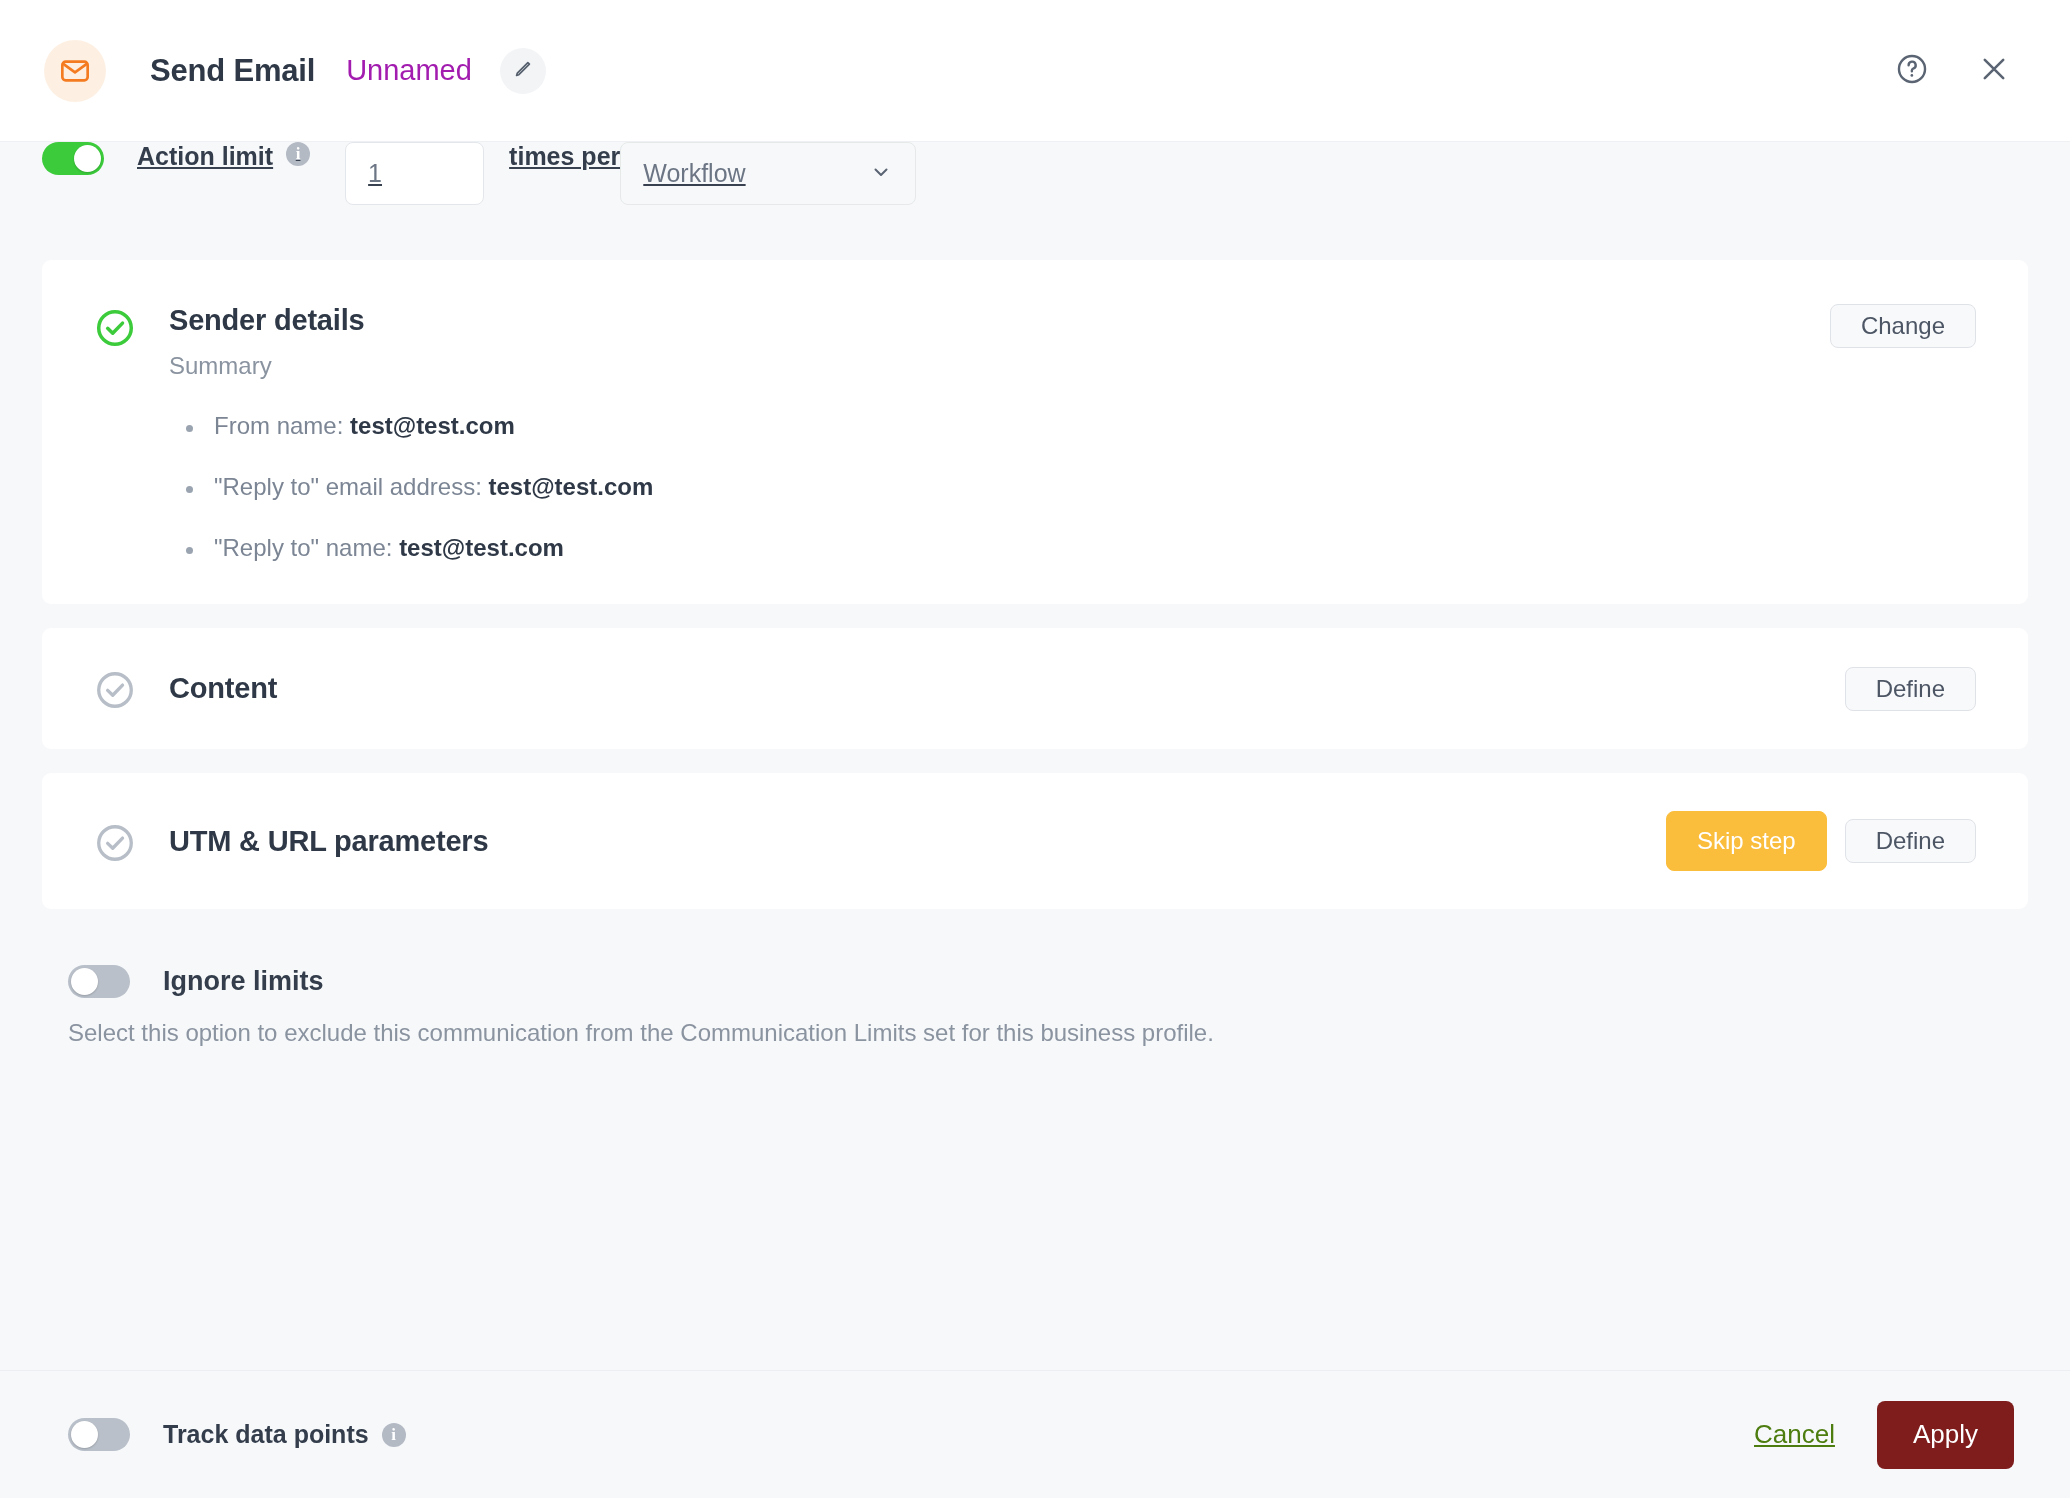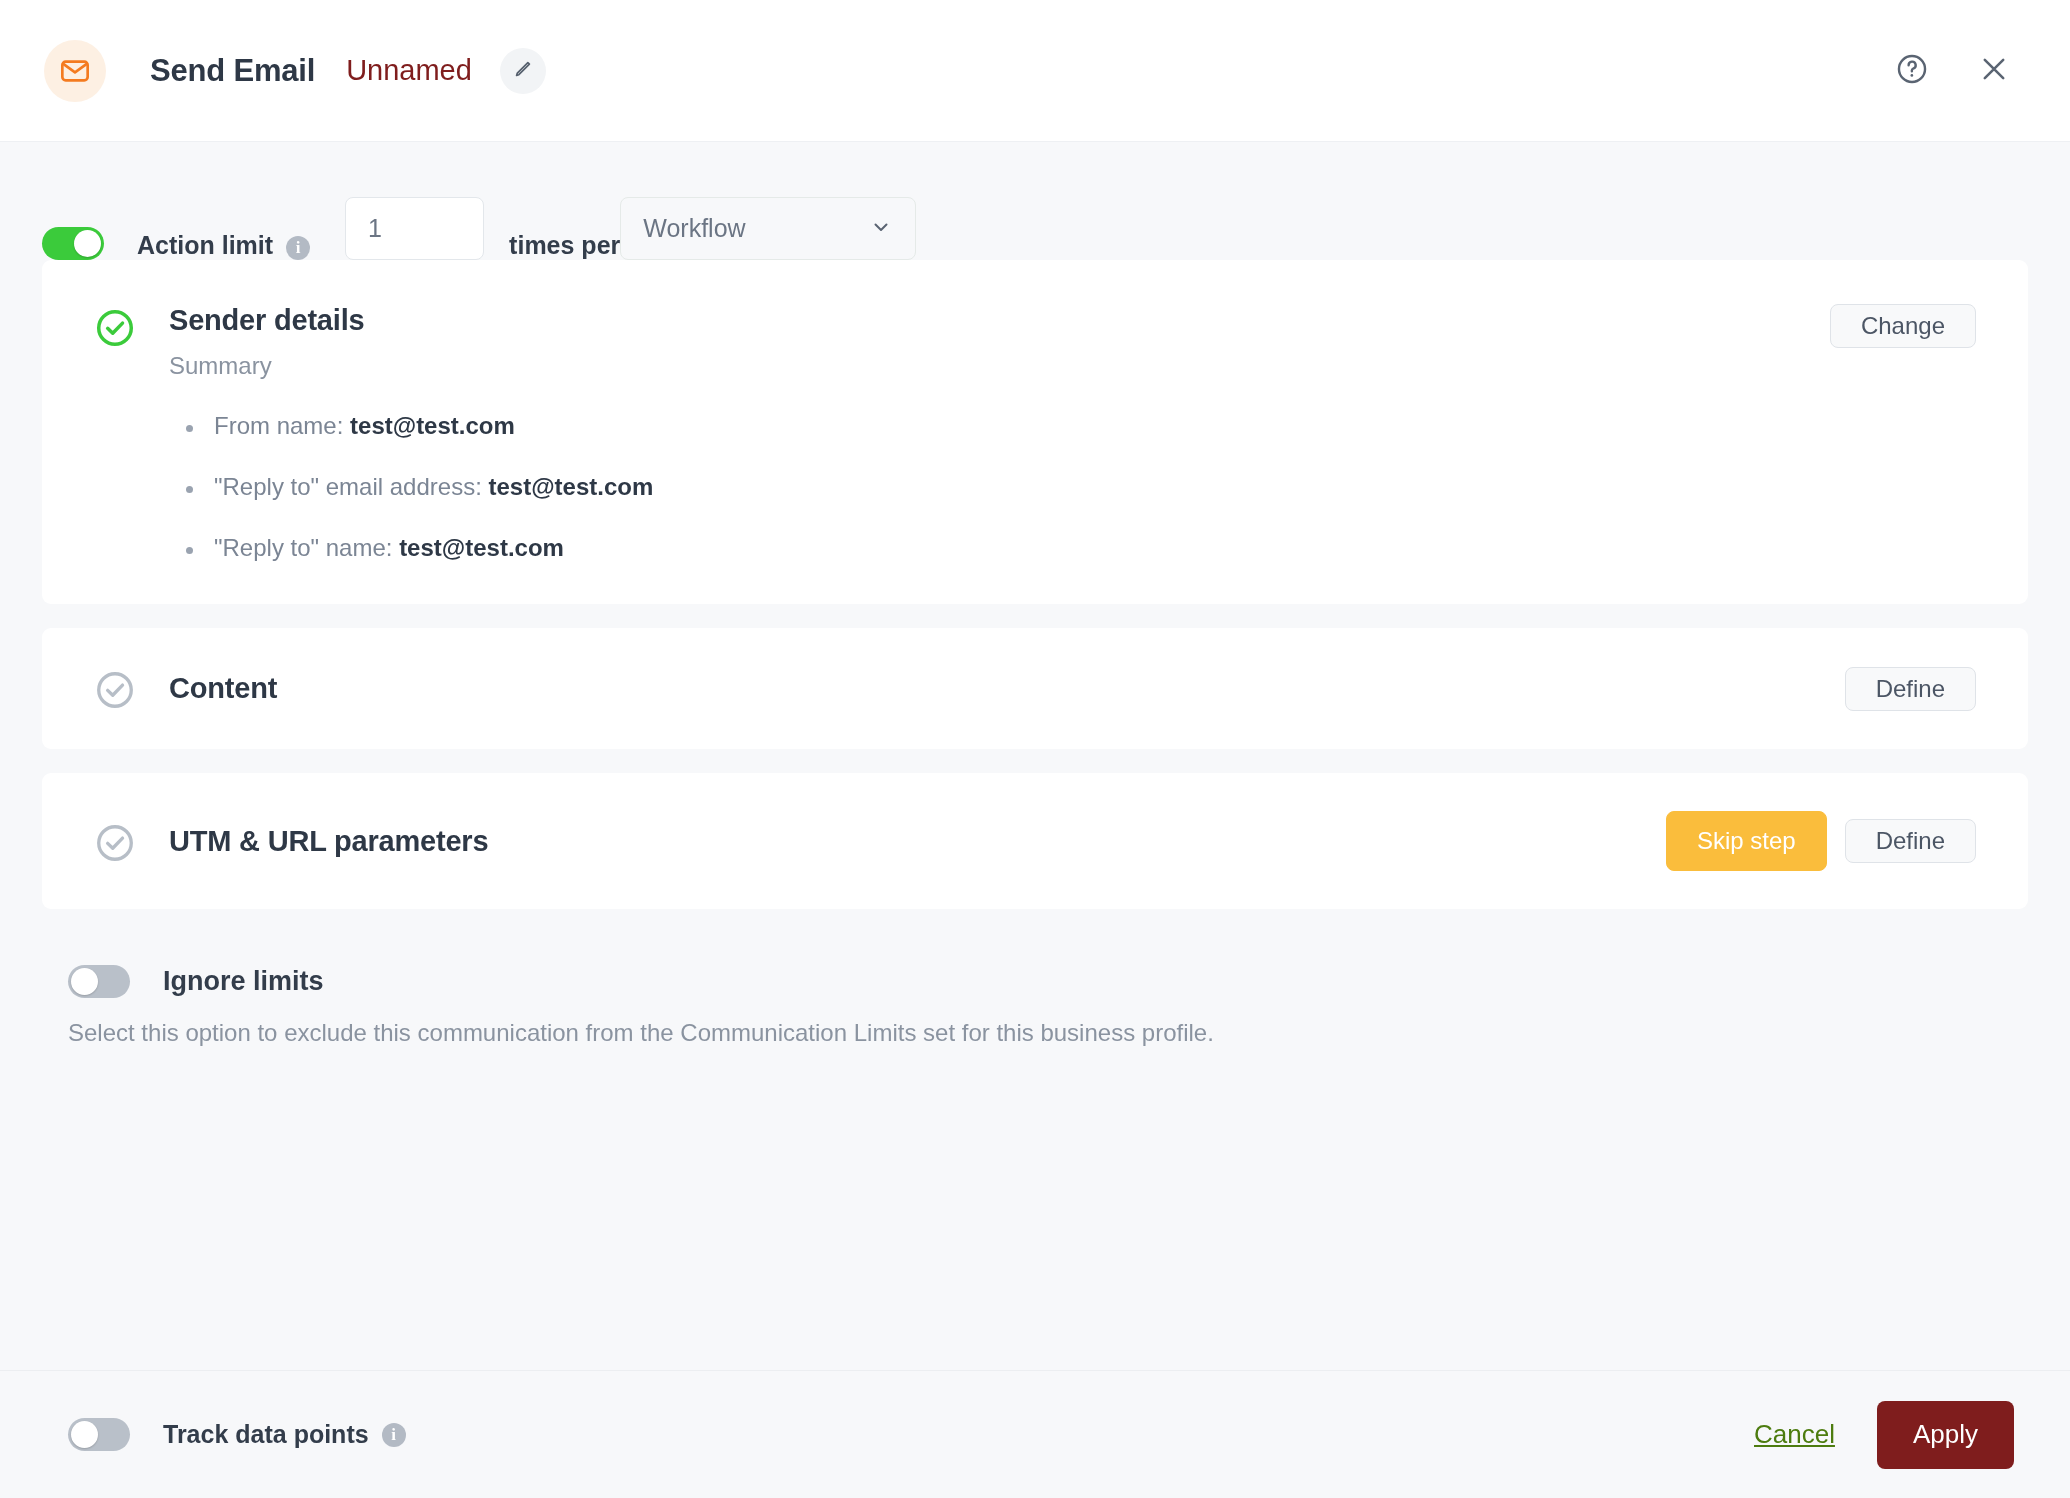--- a/index.html
+++ b/index.html
@@ -53,21 +53,21 @@
     font-size: 31px;
     font-weight: bold;
     color: #2e3846;
     margin-left: 37px;
     letter-spacing: -0.2px;
     white-space: nowrap;
   }
 
   .header-subtitle {
     font-size: 29px;
-    color: #7f1d1d;
+    color: #a21caf;
     margin-left: 24px;
     white-space: nowrap;
   }
 
   .edit-btn {
     width: 46px;
     height: 46px;
     border-radius: 50%;
     background: #f2f4f6;
     display: flex;
@@ -99,24 +99,25 @@
     flex: 1 1 auto;
     overflow: hidden;
     padding: 0 42px;
     display: flex;
     flex-direction: column;
   }
 
   
   .action-limit-row {
     display: flex;
-    align-items: flex-end;
+    align-items: flex-start;
     height: 118px;
     flex: 0 0 118px;
     padding-left: 0px;
+    text-decoration: underline;
   }
 
   .toggle {
     width: 62px;
     height: 33px;
     border-radius: 17px;
     position: relative;
     flex: 0 0 62px;
     cursor: pointer;
   }

